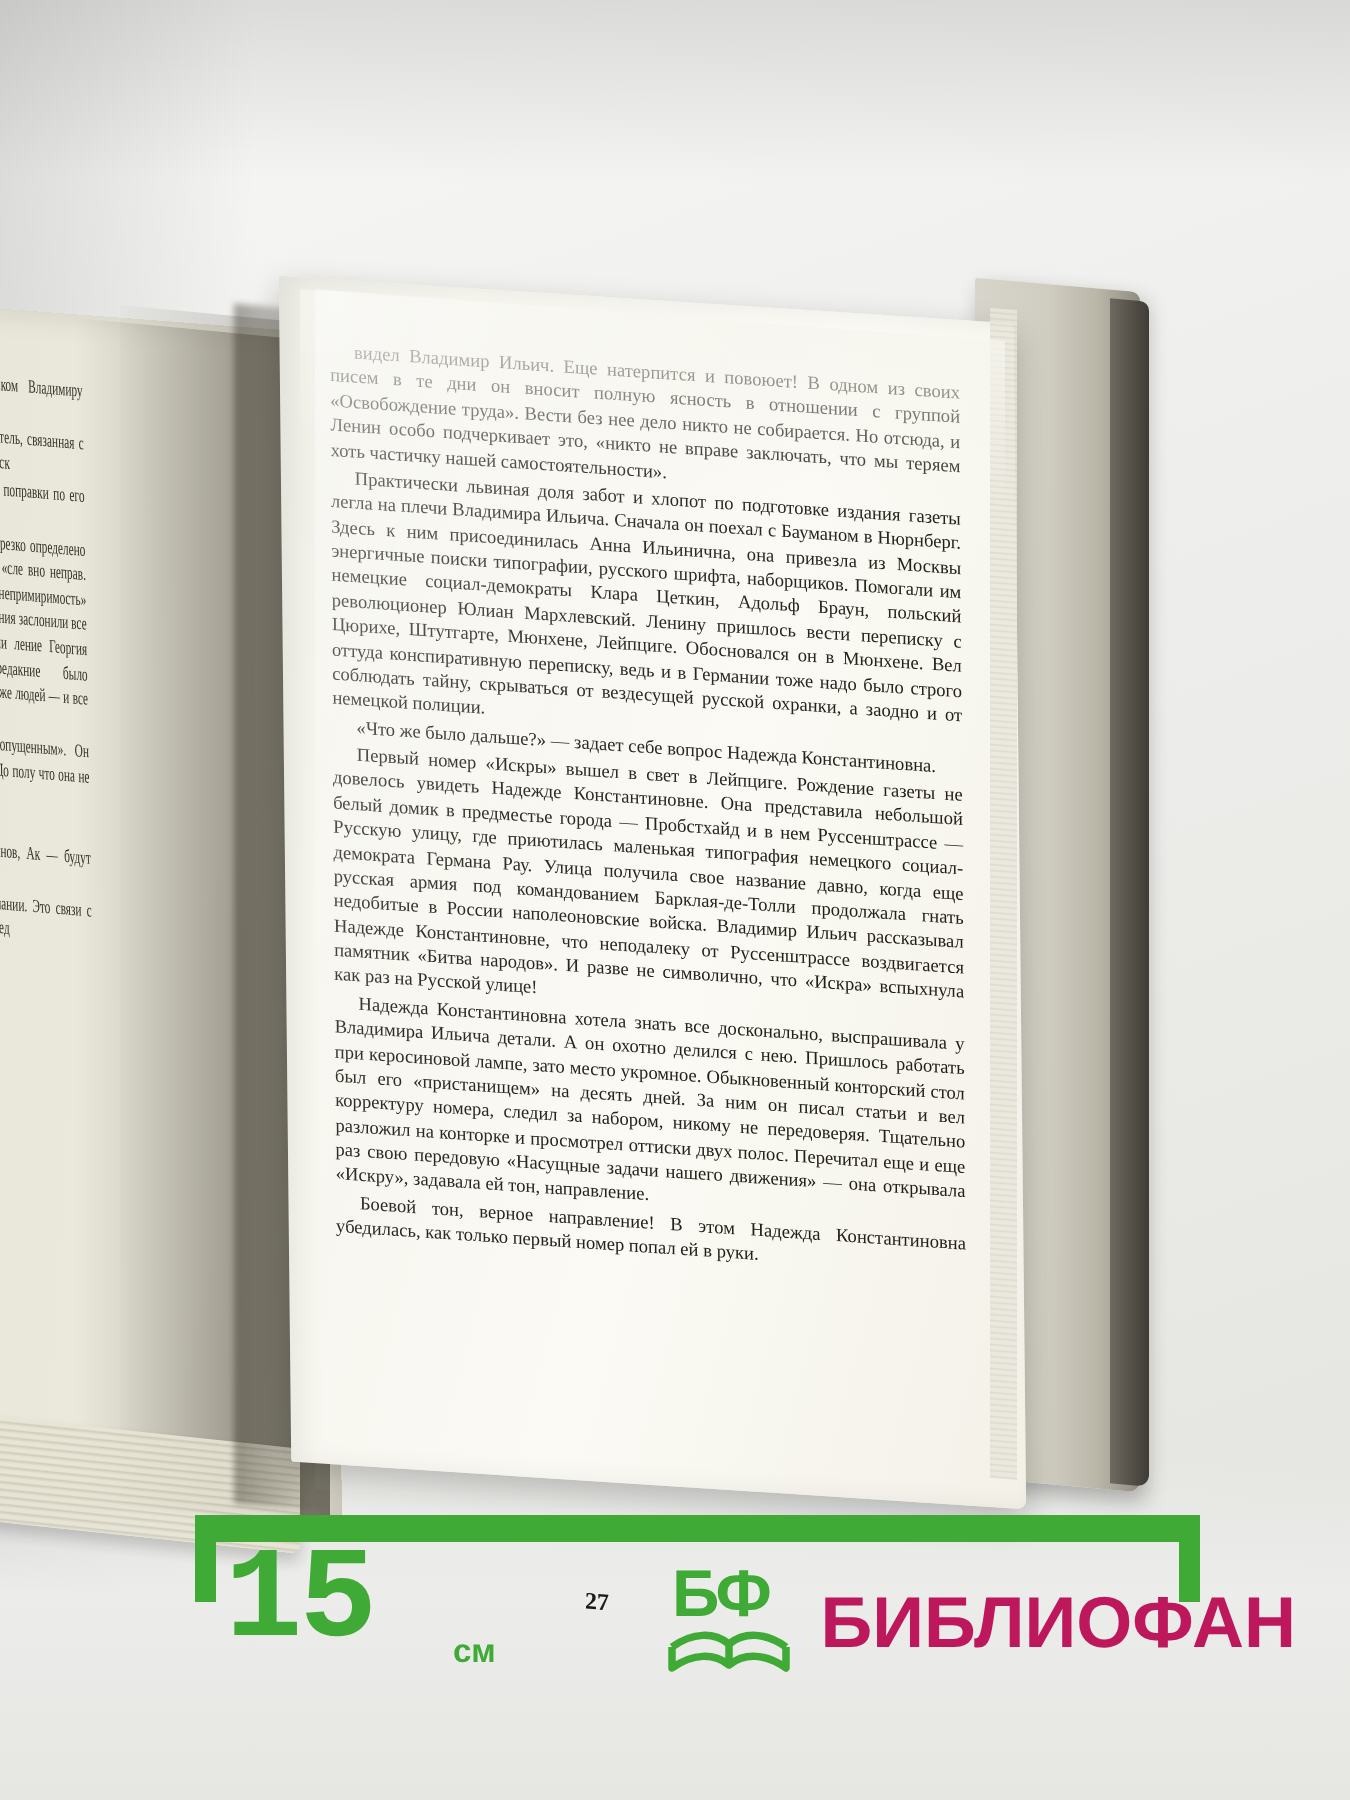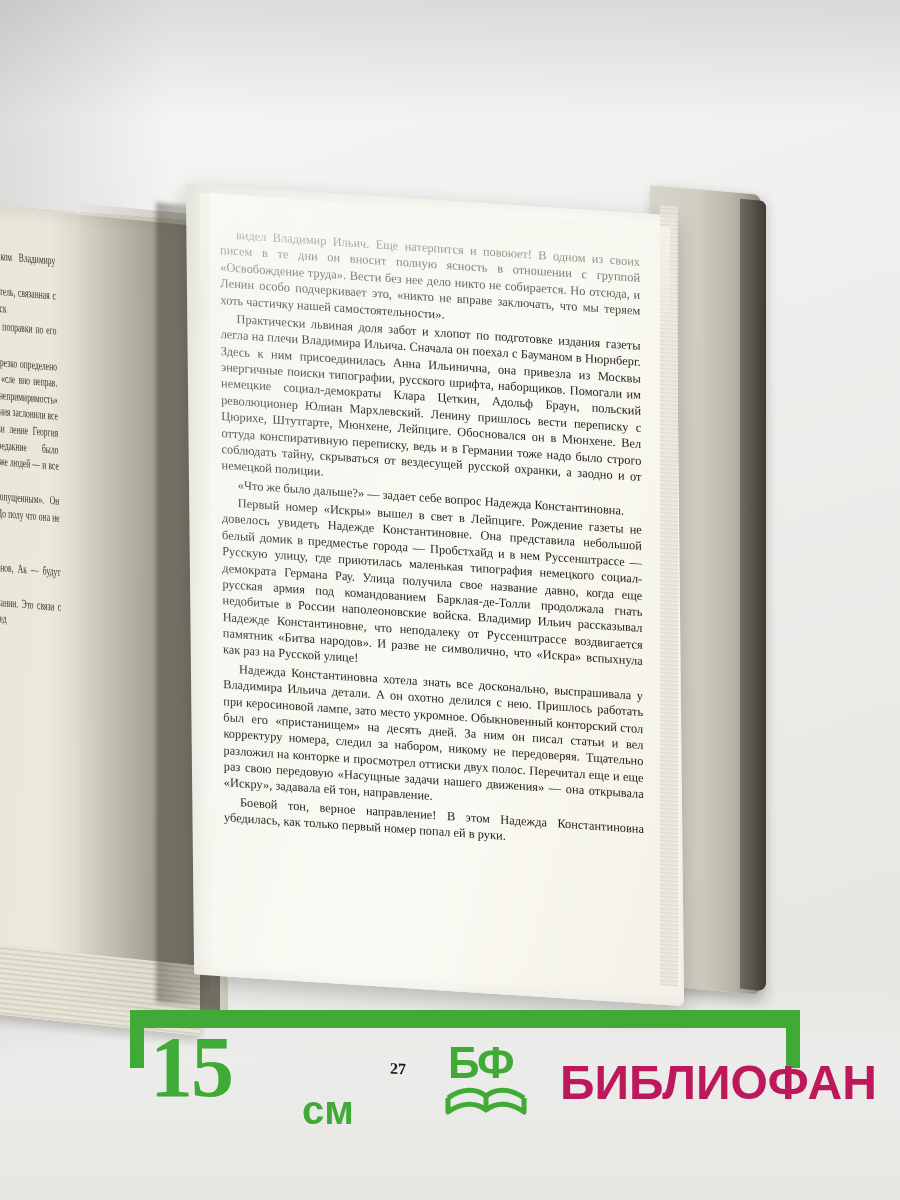--- a/index.html
+++ b/index.html
@@ -219,43 +219,43 @@
   .ruler-right-tick {
     position: absolute;
     left: 666px; top: 0px;
     width: 14px; height: 58px;
     background: #3faa35;
   }
   .scale-number {
     position: absolute;
     left: 30px;
     top: 14px;
-    font-family: Liberation Serif, serif;
+    font-family: Liberation Mono, monospace;
     font-weight: bold;
     font-size: 86px;
     color: #3faa35;
     letter-spacing: -2px;
     line-height: 1;
   }
   .scale-unit {
     position: absolute;
     left: 182px;
     top: 78px;
     font-family: "Liberation Sans", sans-serif;
     font-weight: bold;
-    font-size: 40px;
+    font-size: 22px;
     color: #3faa35;
   }
   .brand {
     position: absolute;
     left: 320px;
     top: 26px;
     display: flex;
     align-items: center;
-    gap: 28px;
+    gap: 15px;
   }
   .brand-mark {
     position: relative;
     width: 92px;
     height: 92px;
   }
   .brand-mark .bf {
     position: absolute;
     left: 8px; top: 2px;
     font-family: "Liberation Sans", sans-serif;

